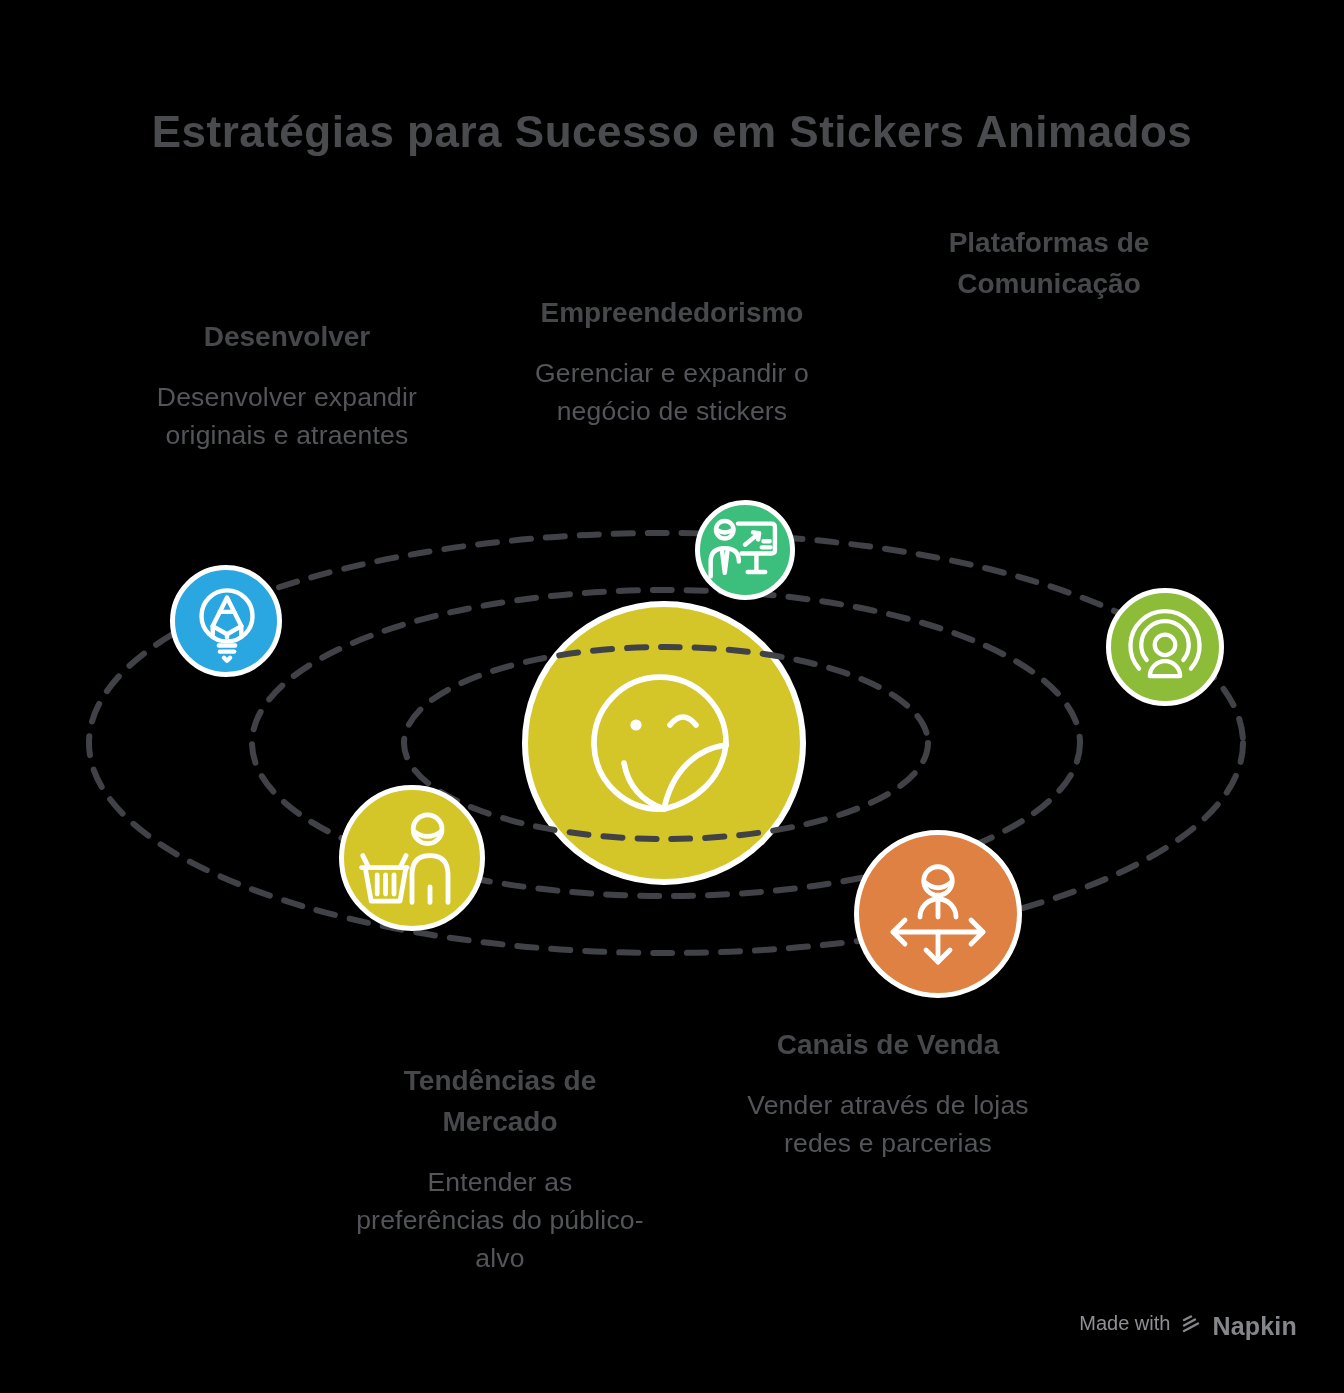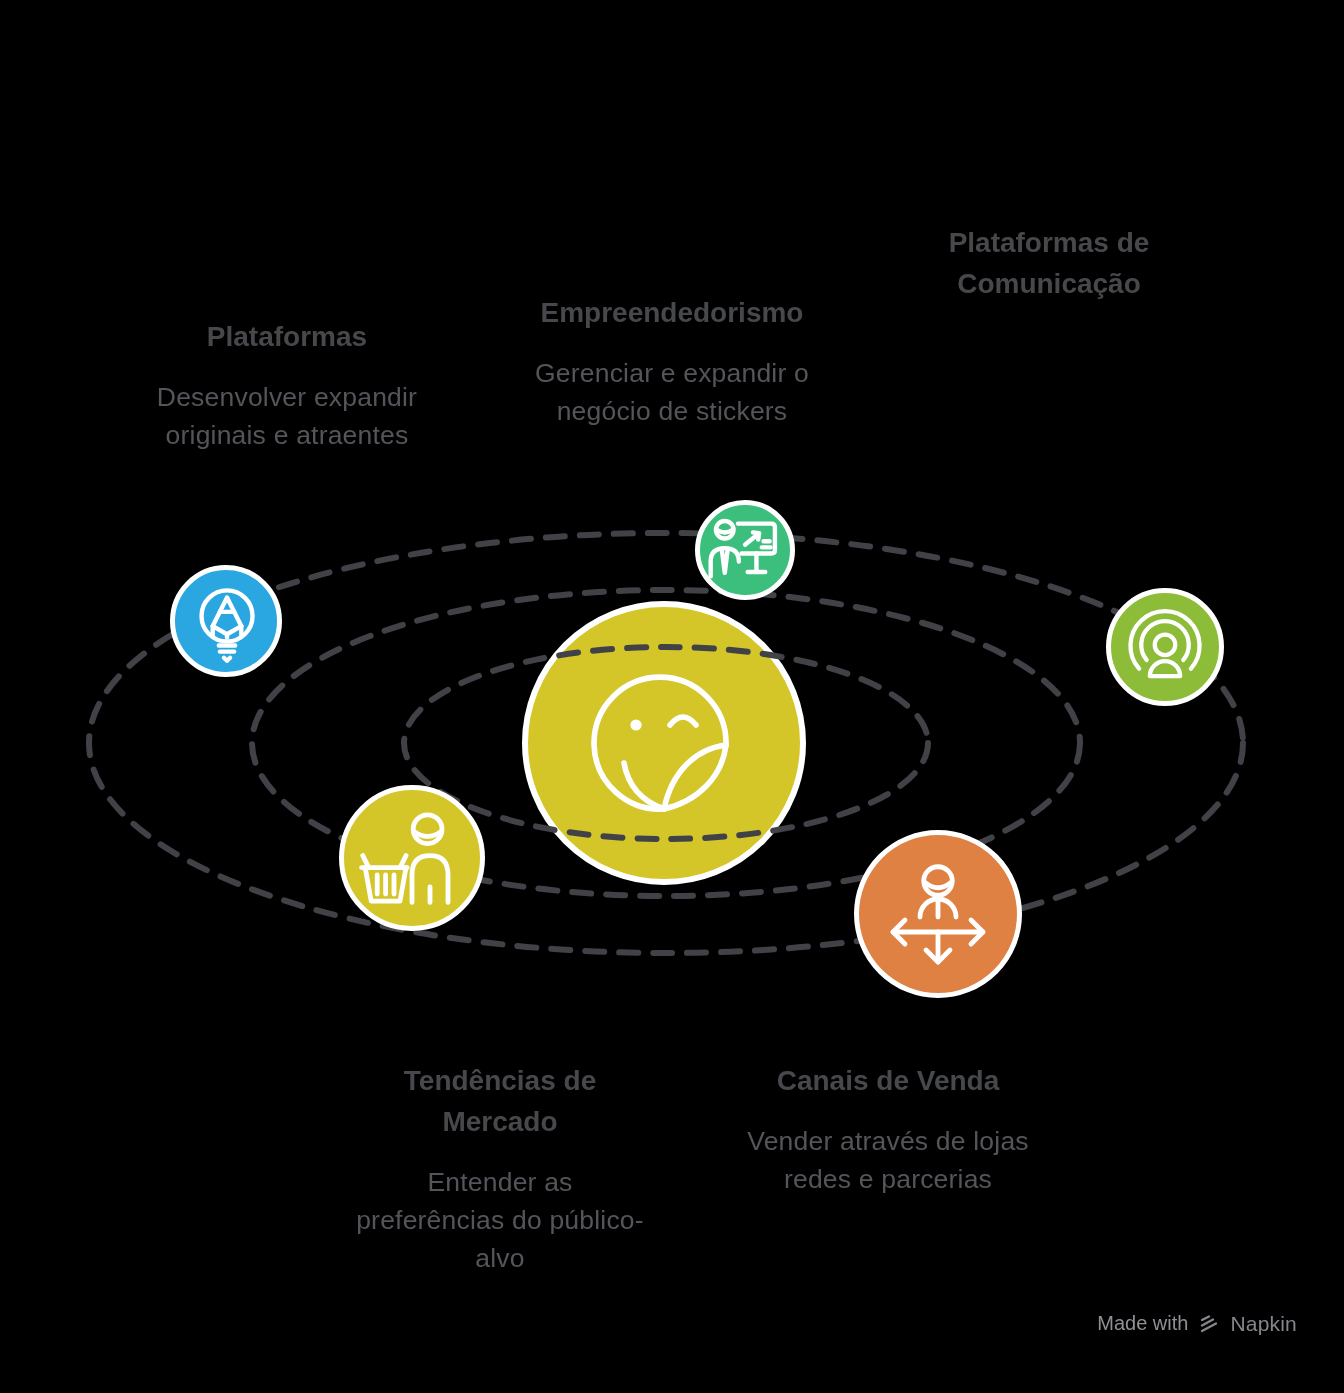--- a/index.html
+++ b/index.html
@@ -38,33 +38,34 @@
     white-space:pre-line;color:var(--heading,#47484b);
   }
   .label p{
     margin:22px 0 0 0;font-size:26.5px;font-weight:400;line-height:1.42;
     white-space:pre-line;color:var(--body,#54555a);letter-spacing:.2px;
   }
   .label-criatividade{left:107px;top:316px;width:360px;}
   .label-empreendedorismo{left:472px;top:292px;width:400px;}
   .label-plataformas{left:878px;top:222px;width:342px;}
   .label-tendencias{left:330px;top:1060px;width:340px;text-decoration:underline;}
-  .label-canais{left:697px;top:1060px;width:382px;}
+  .label-canais{left:697px;top:1024px;width:382px;}
   .footer{
     position:absolute;top:1312px;right:47px;z-index:4;
     display:flex;align-items:flex-start;gap:9px;
   }
   .footer .made-with{font-size:20px;color:var(--footer,#8f9095);}
-  .footer .brand{font-size:21px;font-weight:400;color:var(--footer_brand,#85868b);letter-spacing:.2px;}
+  .footer .brand{font-size:25px;font-weight:700;color:var(--footer_brand,#85868b);letter-spacing:.2px;}
 </style>
 </head>
 <body>
 
 <div class="canvas">
 
+  <h1 class="title">Estratégias para Sucesso em Stickers Animados</h1>
 
   <svg class="orbits" width="1344" height="1393" aria-hidden="true">
     <ellipse class="orbit" cx="666" cy="743" rx="577" ry="210"></ellipse>
     <ellipse class="orbit" cx="666" cy="743" rx="414" ry="153"></ellipse>
     <ellipse class="orbit" cx="666" cy="743" rx="262" ry="96"></ellipse>
   </svg>
 
   <div class="node center-node" style="background-color: rgb(212, 198, 41);">
     <svg width="200" height="200" viewBox="0 0 100 100">
       <g class="icon-stroke" stroke-width="2.8">
@@ -147,21 +148,21 @@
         <path d="M20 62 H80"></path>
         <path d="M28 54 L20 62 L28 70"></path>
         <path d="M72 54 L80 62 L72 70"></path>
         <path d="M50 62 V82"></path>
         <path d="M42 74 L50 82 L58 74"></path>
       </g>
     </svg>
   </div>
 
   <div class="label label-criatividade">
-    <h2>Plataformas</h2>
+    <h2>Desenvolver</h2>
     <p>Desenvolver expandir
 originais e atraentes</p>
   </div>
 
   <div class="label label-empreendedorismo">
     <h2>Empreendedorismo</h2>
     <p>Gerenciar e expandir o
 negócio de stickers</p>
   </div>
 

